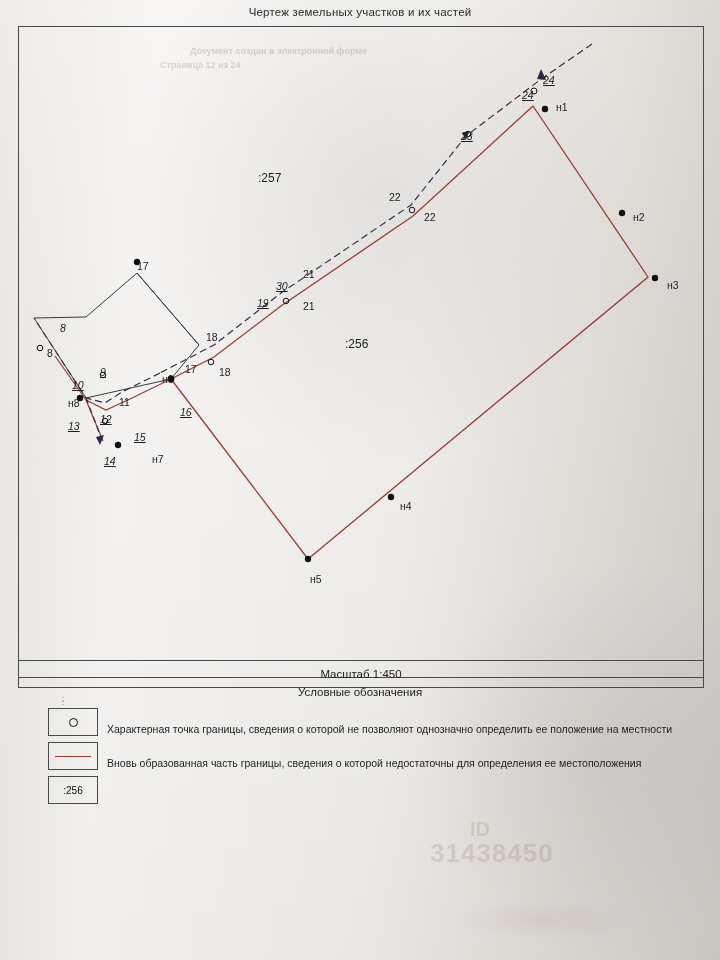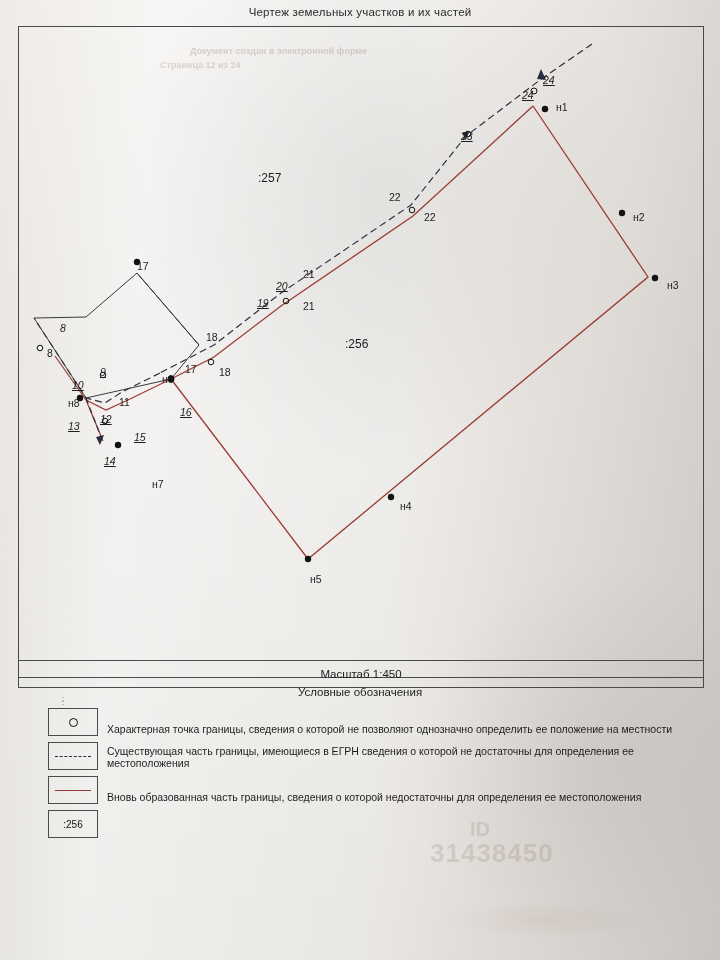--- a/index.html
+++ b/index.html
@@ -142,66 +142,60 @@
     <div class="lbl" style="position: absolute; left: 345px; top: 337px; font-size: 12px;">:256</div>
     <div class="lbl" style="position: absolute; left: 543px; top: 74px; font-size: 10.5px; text-decoration: underline; font-style: italic;">24</div>
     <div class="lbl" style="position: absolute; left: 522px; top: 89px; font-size: 10.5px; text-decoration: underline; font-style: italic;">24</div>
     <div class="lbl" style="position: absolute; left: 556px; top: 101px; font-size: 10.5px;">н1</div>
     <div class="lbl" style="position: absolute; left: 461px; top: 130px; font-size: 10.5px; text-decoration: underline; font-style: italic;">23</div>
     <div class="lbl" style="position: absolute; left: 633px; top: 211px; font-size: 10.5px;">н2</div>
     <div class="lbl" style="position: absolute; left: 389px; top: 191px; font-size: 10.5px;">22</div>
     <div class="lbl" style="position: absolute; left: 424px; top: 211px; font-size: 10.5px;">22</div>
     <div class="lbl" style="position: absolute; left: 667px; top: 279px; font-size: 10.5px;">н3</div>
     <div class="lbl" style="position: absolute; left: 137px; top: 260px; font-size: 10.5px;">17</div>
-    <div class="lbl" style="position: absolute; left: 276px; top: 280px; font-size: 10.5px; text-decoration: underline; font-style: italic;">20</div>
+    <div class="lbl" style="position: absolute; left: 276px; top: 280px; font-size: 10.5px; text-decoration: underline; font-style: italic;">30</div>
     <div class="lbl" style="position: absolute; left: 303px; top: 268px; font-size: 10.5px;">21</div>
     <div class="lbl" style="position: absolute; left: 257px; top: 297px; font-size: 10.5px; text-decoration: underline; font-style: italic;">19</div>
     <div class="lbl" style="position: absolute; left: 303px; top: 300px; font-size: 10.5px;">21</div>
     <div class="lbl" style="position: absolute; left: 206px; top: 331px; font-size: 10.5px;">18</div>
     <div class="lbl" style="position: absolute; left: 60px; top: 322px; font-size: 10.5px; font-style: italic;">8</div>
     <div class="lbl" style="position: absolute; left: 47px; top: 347px; font-size: 10.5px;">8</div>
     <div class="lbl" style="position: absolute; left: 219px; top: 366px; font-size: 10.5px;">18</div>
     <div class="lbl" style="position: absolute; left: 185px; top: 363px; font-size: 10.5px;">17</div>
     <div class="lbl" style="position: absolute; left: 162px; top: 373px; font-size: 10.5px;">н6</div>
     <div class="lbl" style="position: absolute; left: 100px; top: 366px; font-size: 10.5px; text-decoration: underline; font-style: italic;">9</div>
     <div class="lbl" style="position: absolute; left: 72px; top: 379px; font-size: 10.5px; text-decoration: underline; font-style: italic;">10</div>
     <div class="lbl" style="position: absolute; left: 68px; top: 397px; font-size: 10.5px;">н8</div>
     <div class="lbl" style="position: absolute; left: 119px; top: 396px; font-size: 10.5px;">11</div>
     <div class="lbl" style="position: absolute; left: 180px; top: 406px; font-size: 10.5px; text-decoration: underline; font-style: italic;">16</div>
     <div class="lbl" style="position: absolute; left: 68px; top: 420px; font-size: 10.5px; text-decoration: underline; font-style: italic;">13</div>
     <div class="lbl" style="position: absolute; left: 100px; top: 413px; font-size: 10.5px; text-decoration: underline; font-style: italic;">12</div>
     <div class="lbl" style="position: absolute; left: 134px; top: 431px; font-size: 10.5px; text-decoration: underline; font-style: italic;">15</div>
     <div class="lbl" style="position: absolute; left: 104px; top: 455px; font-size: 10.5px; text-decoration: underline; font-style: italic;">14</div>
-    <div class="lbl" style="position: absolute; left: 126px; top: 478px; font-size: 10.5px; padding-left: 26px;">н7</div>
+    <div class="lbl" style="position: absolute; left: 126px; top: 453px; font-size: 10.5px; padding-left: 26px;">н7</div>
     <div class="lbl" style="position: absolute; left: 400px; top: 500px; font-size: 10.5px;">н4</div>
     <div class="lbl" style="position: absolute; left: 310px; top: 573px; font-size: 10.5px;">н5</div>
   </div>
 
 <div class="scale-row">
   <span>Масштаб 1:450</span>
 </div>
 
 <div class="legend-title">Условные обозначения</div>
 <div class="dots">:<br>:</div>
 
 <div class="legend">
   <div class="legend-row">
     <div class="legend-key">
       <span class="sym-open"></span>
     </div>
     <div class="legend-text">Характерная точка границы, сведения о которой не позволяют однозначно определить ее положение на местности</div>
   </div>
   <div class="legend-row">
     <div class="legend-key">
-      <span class="sym-dash"></span>
-    </div>
-    <div class="legend-text">Существующая часть границы, имеющиеся в ЕГРН сведения о которой не достаточны для определения ее местоположения</div>
-  </div>
-  <div class="legend-row">
-    <div class="legend-key">
       <span class="sym-solid"></span>
     </div>
     <div class="legend-text">Вновь образованная часть границы, сведения о которой недостаточны для определения ее местоположения</div>
   </div>
   <div class="legend-row">
     <div class="legend-key">
       <span class="sym-cad">:256</span>
     </div>
   </div>
 </div>

